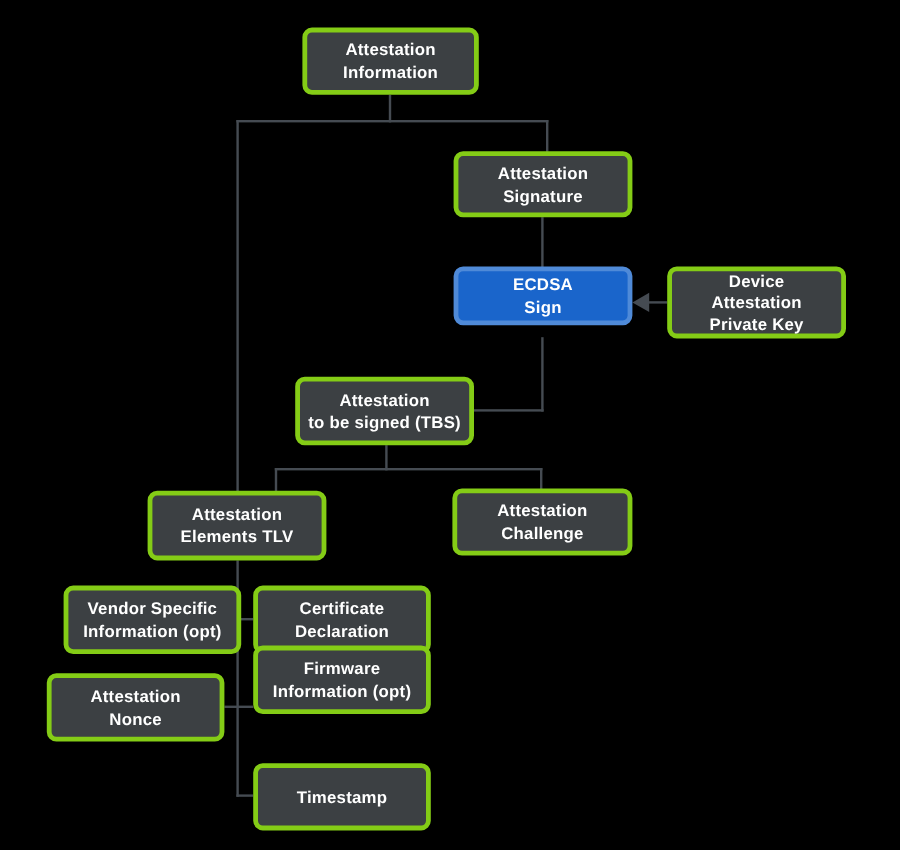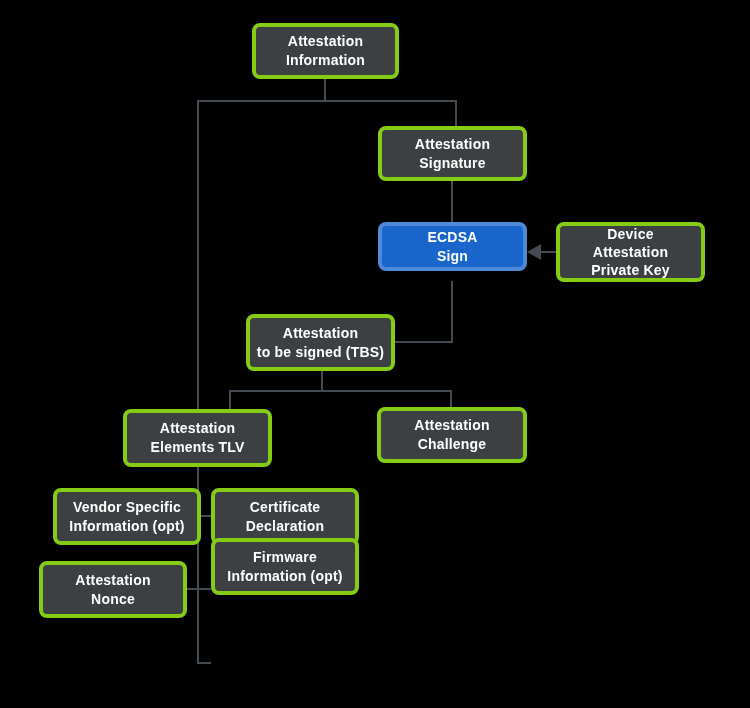--- a/index.html
+++ b/index.html
@@ -120,14 +120,15 @@
   <div class="node" id="n-challenge">Attestation
 Challenge</div>
   <div class="node" id="n-vendor">Vendor Specific
 Information (opt)</div>
   <div class="node" id="n-cert">Certificate
 Declaration</div>
   <div class="node" id="n-nonce">Attestation
 Nonce</div>
   <div class="node" id="n-firmware">Firmware
 Information (opt)</div>
+  <div class="node" id="n-timestamp">Timestamp</div>
 
 </div>
 
 </body></html>

